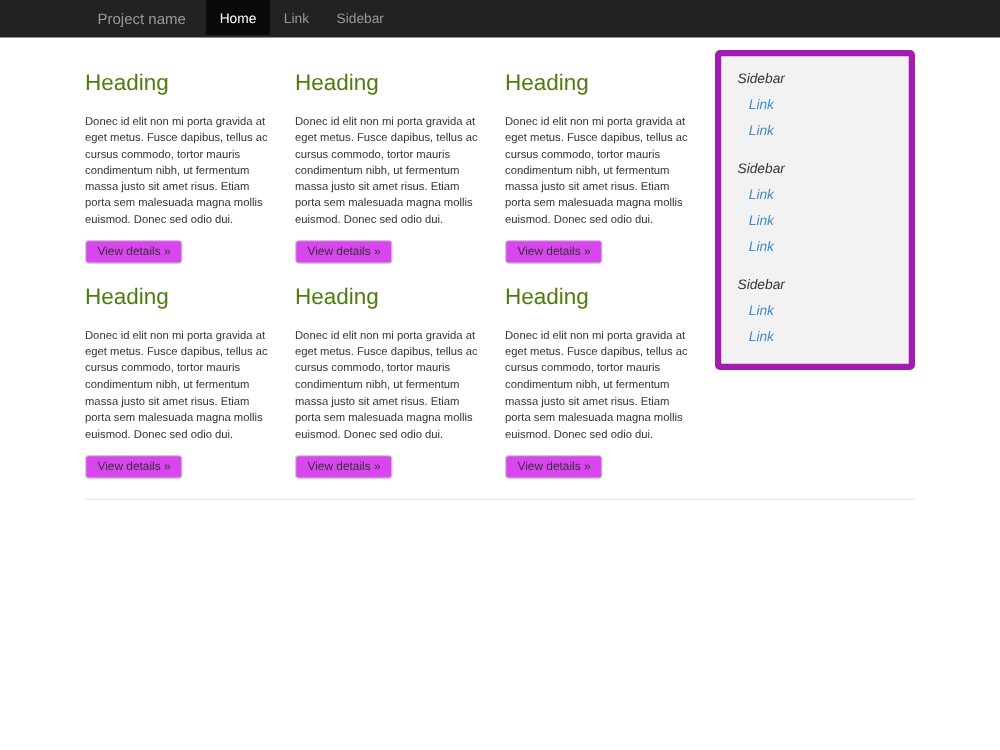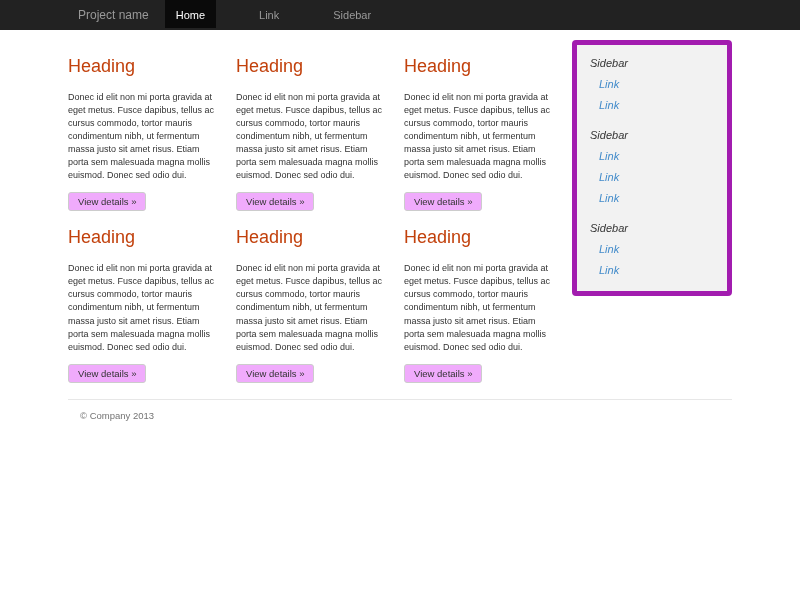--- a/index.html
+++ b/index.html
@@ -7,41 +7,41 @@
     width: 800px; height: 600px; overflow: hidden;
     background: #ffffff;
     font-family: "Liberation Sans", "DejaVu Sans", sans-serif;
     -webkit-font-smoothing: antialiased;
   }
 
   
   .navbar { height: 30px; background: #222222; }
   .navbar-inner { width: 664px; margin: 0 auto; height: 28px; display: flex; align-items: stretch; }
   .brand { color: #999999; font-size: 12px; line-height: 30px; padding: 0 10px; text-decoration: none; }
-  .nav { display: flex; margin-left: 6px; gap: 32px; }
+  .nav { display: flex; margin-left: 6px; }
   .nav a { display: block; color: #999999; font-size: 11px; line-height: 30px; padding: 0 11px; text-decoration: none; }
   .nav a.active { background: #0a0a0a; color: #ffffff; }
 
   
   .container { width: 664px; margin: 0 auto; }
   .layout { display: flex; gap: 16px; padding-top: 10px; align-items: flex-start; }
   .main-col { width: 488px; flex: 0 0 488px; }
 
   
   .jumbotron { background: #eeeeee; border-radius: 6px; padding: 30px 36px 30px; }
   .jumbotron h1 { margin: 0 0 13px; font-size: 30px; font-weight: 500; letter-spacing: -0.5px; color: #2f2f2f; }
   .jumbotron p { margin: 0; font-size: 11px; line-height: 1.6; color: #575757; max-width: 416px; }
 
   
   .cards { display: flex; flex-wrap: wrap; column-gap: 16px; }
   .card { width: 152px; flex: 0 0 152px; }
-  .card h2 { margin: 16px 0 6px; font-size: 18px; font-weight: 500; color: #c2410c; }
+  .card h2 { margin: 16px 0 6px; font-size: 18px; font-weight: 500; color: #4d7c0f; }
   .card p { margin: 14px 0 9px; font-size: 9px; line-height: 1.45; color: #333333; }
   .btn {
-    display: inline-block; background: #f0abfc; border: 1px solid #cccccc; border-radius: 3px;
+    display: inline-block; background: #d946ef; border: 1px solid #cccccc; border-radius: 3px;
     padding: 3px 9px; font-size: 9.5px; color: #333333; font-family: inherit; cursor: pointer;
   }
 
   
   .sidebar { width: 160px; flex: 0 0 160px; }
   .sidebar-box { background: #f2f2f2; border: 5px solid #a21caf; border-radius: 4px; padding: 8px 0 10px; font-style: italic; }
   .sb-group { margin-top: 9px; }
   .sb-group:first-child { margin-top: 0; }
   .sb-header { font-size: 11px; color: #333333; line-height: 21px; padding: 0 13px; }
   .sb-link { display: block; font-size: 11px; color: #428bca; line-height: 21px; padding: 0 13px 0 22px; text-decoration: none; }
@@ -120,16 +120,13 @@
           <div class="sb-header">Sidebar</div>
           <a href="#" class="sb-link">Link</a>
           <a href="#" class="sb-link">Link</a>
         </div>
       </div>
     </div>
 
   </div>
 
   <hr class="footer-rule">
-  <footer class="footer">
-    <p>© Company 2013</p>
-  </footer>
 </div>
 
 </body></html>

